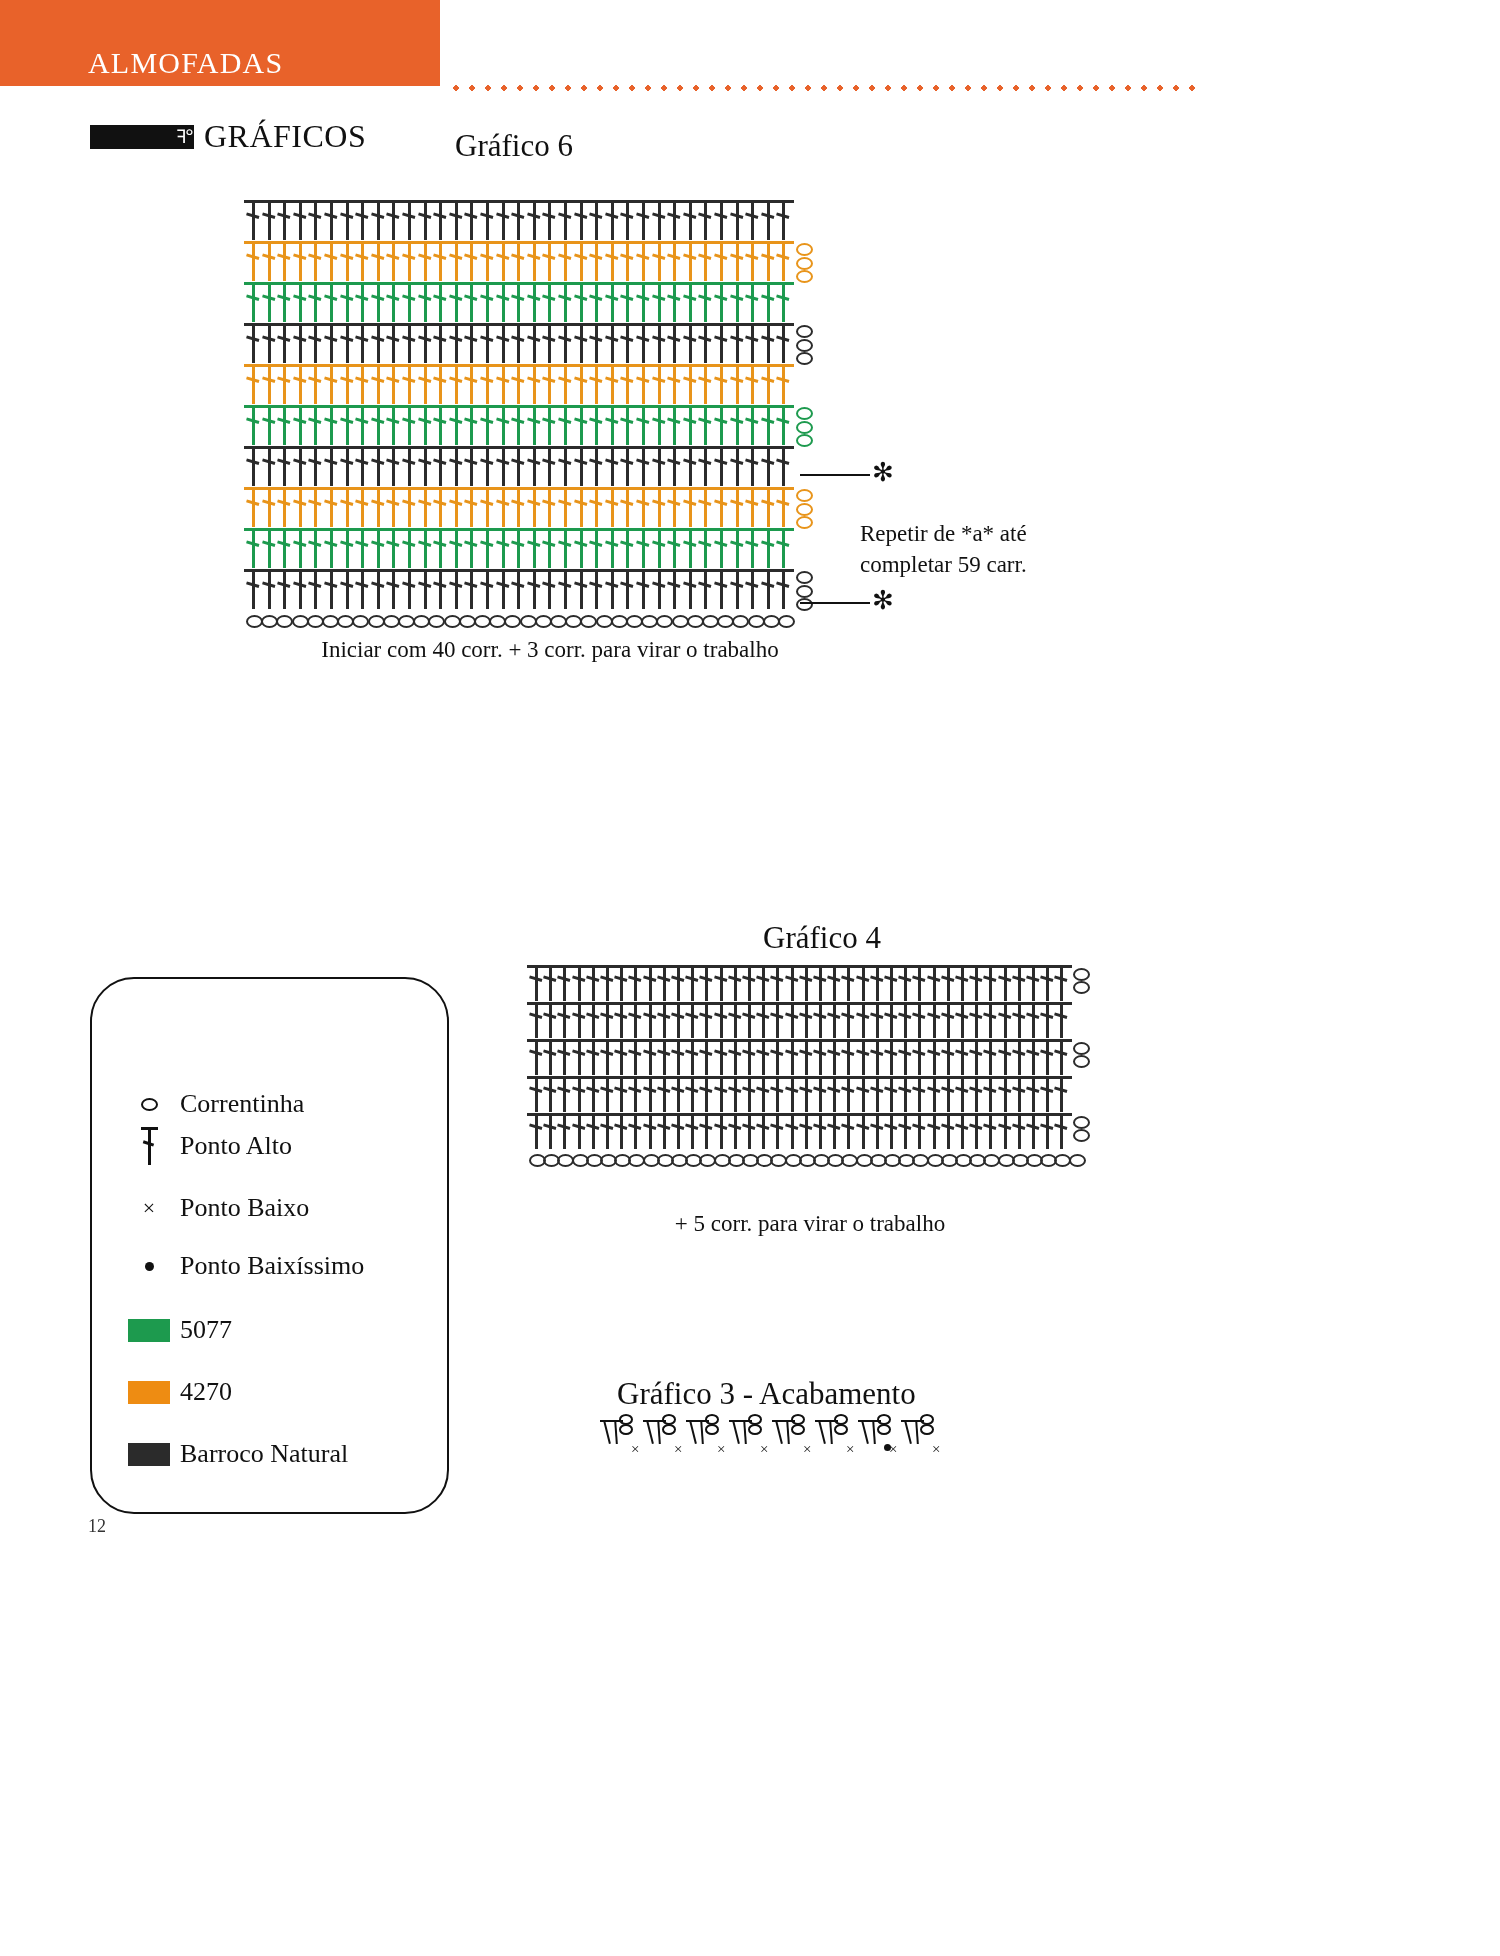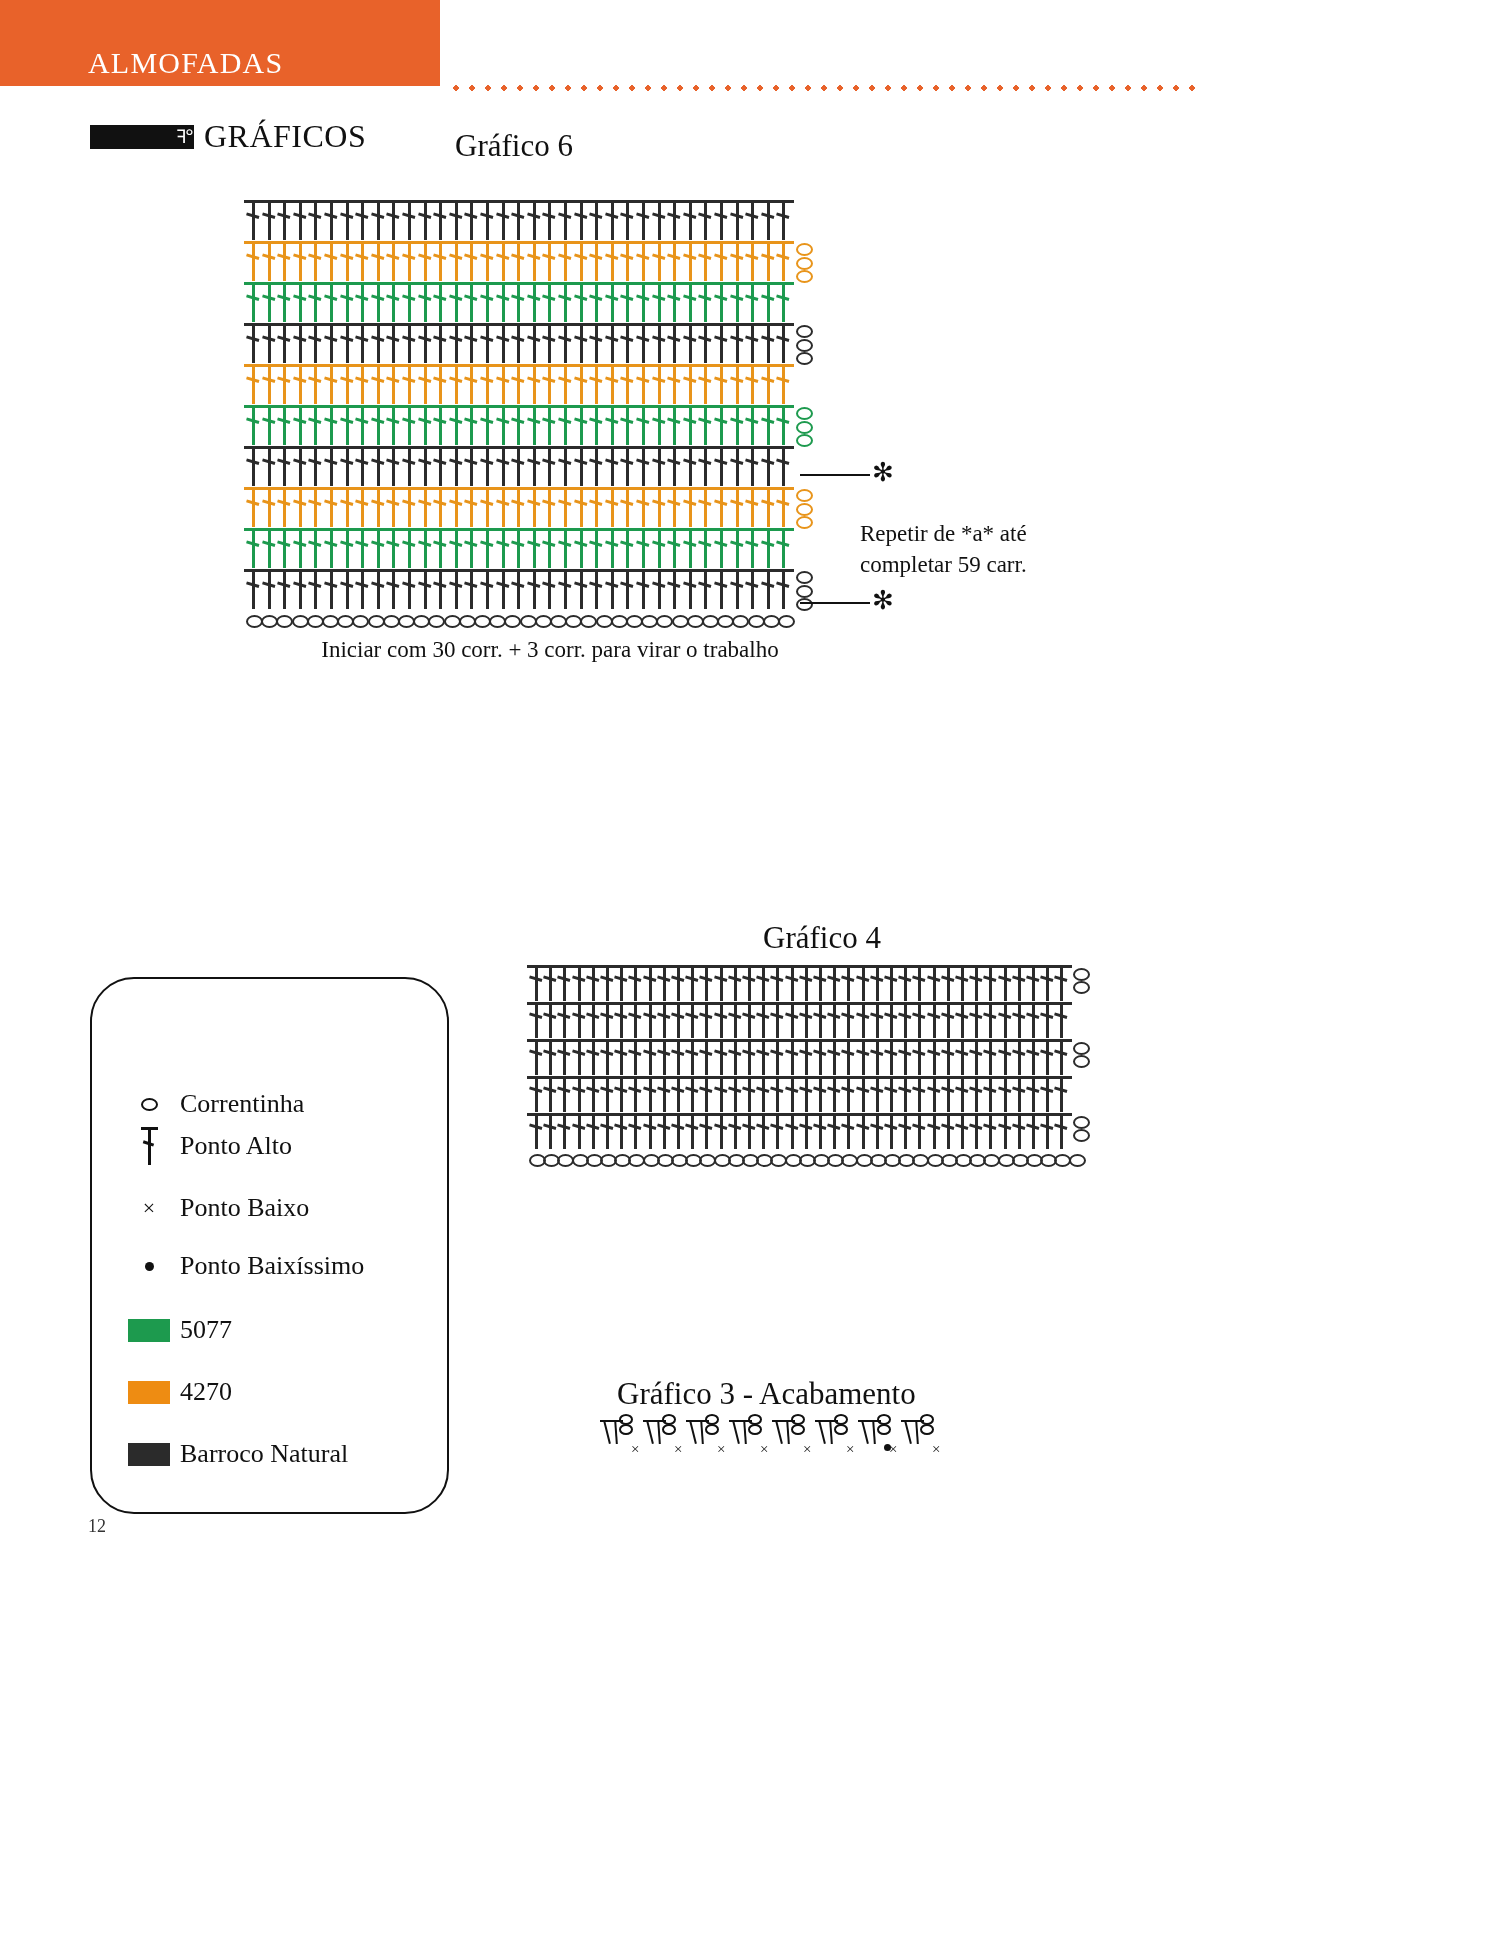--- a/index.html
+++ b/index.html
@@ -1893,21 +1893,21 @@
     <div class="leader" style="left: 560px; top: 274px; width: 70px;"></div>
     <div class="asterisk" style="left: 632px; top: 260px;">✻</div>
     <div class="leader" style="left: 560px; top: 402px; width: 70px;"></div>
     <div class="asterisk" style="left: 632px; top: 388px;">✻</div>
   </div>
 
 <div class="cap" style="left:860px;top:518px;width:260px;text-align:left;">
   <div>Repetir de *a* até</div>
   <div>completar 59 carr.</div>
 </div>
-<div class="cap" style="left:200px;top:634px;width:700px;">Iniciar com 30 corr.  + 3 corr. para virar o trabalho</div>
+<div class="cap" style="left:200px;top:634px;width:700px;">Iniciar com 40 corr.  + 3 corr. para virar o trabalho</div>
 
 <div class="legend">
 
   <div class="leg-item" style="top:108px;">
     <span class="leg-sym">
         <span class="sym-oval"></span>
       </span>
     <span class="leg-text">Correntinha</span>
   </div>
 
@@ -2952,20 +2952,21 @@
     <div class="ch" style="left: 442.2px; top: 189px; color: rgb(43, 43, 43);"></div>
     <div class="ch" style="left: 456.4px; top: 189px; color: rgb(43, 43, 43);"></div>
     <div class="ch" style="left: 470.6px; top: 189px; color: rgb(43, 43, 43);"></div>
     <div class="ch" style="left: 484.8px; top: 189px; color: rgb(43, 43, 43);"></div>
     <div class="ch" style="left: 499px; top: 189px; color: rgb(43, 43, 43);"></div>
     <div class="ch" style="left: 513.2px; top: 189px; color: rgb(43, 43, 43);"></div>
     <div class="ch" style="left: 527.4px; top: 189px; color: rgb(43, 43, 43);"></div>
     <div class="ch" style="left: 541.6px; top: 189px; color: rgb(43, 43, 43);"></div>
   </div>
 <div class="cap" style="left:530px;top:1208px;width:560px;">
+  <div>+ 5 corr. para virar o trabalho</div>
 </div>
 
 <div class="g3-title">Gráfico 3 - Acabamento</div>
 <div class="g3" id="chart3">
     <span class="fstem" style="left: 6px; top: 8px; transform: rotate(-14deg);"></span>
     <span class="fbar" style="left: 0px; top: 8px;"></span>
     <span class="fstem" style="left: 15px; top: 8px; transform: rotate(-4deg);"></span>
     <span class="fbar" style="left: 9px; top: 8px;"></span>
     <span class="fo" style="left: 19px; top: 2px;"></span>
     <span class="fo" style="left: 19px; top: 12px;"></span>

